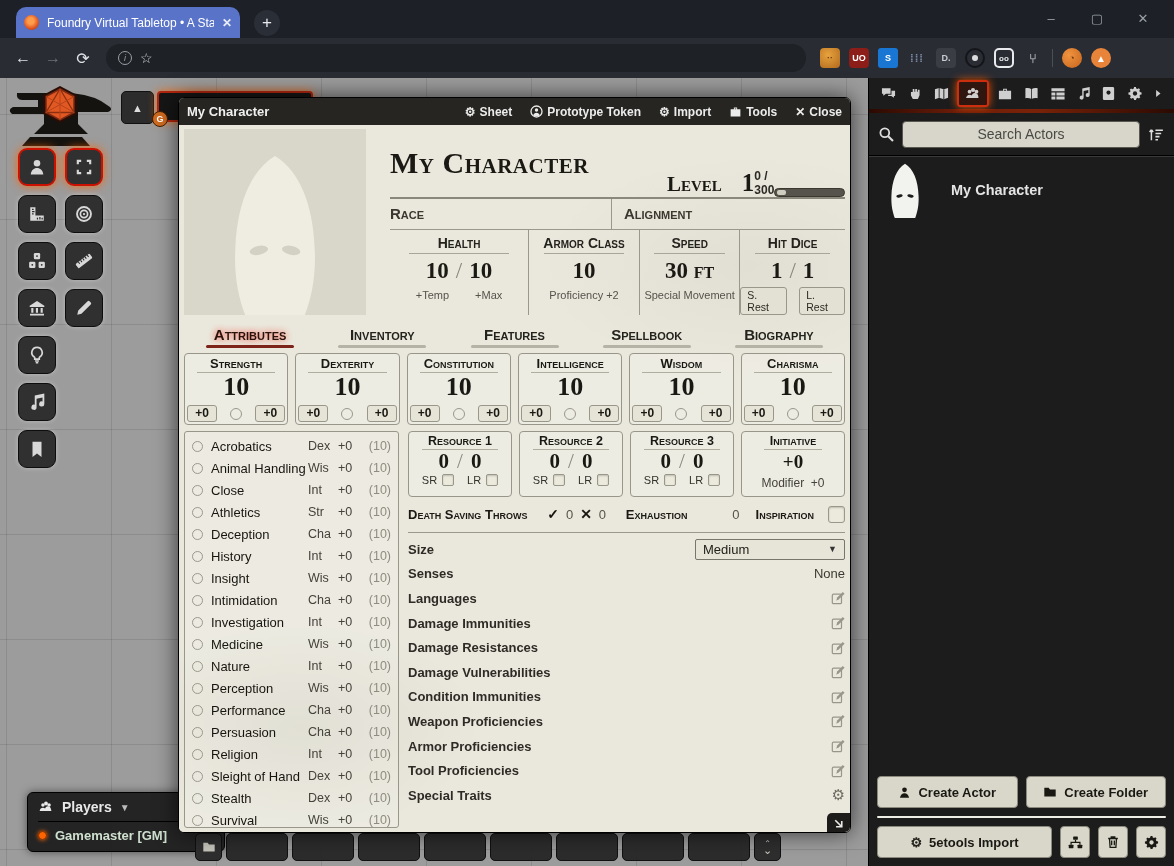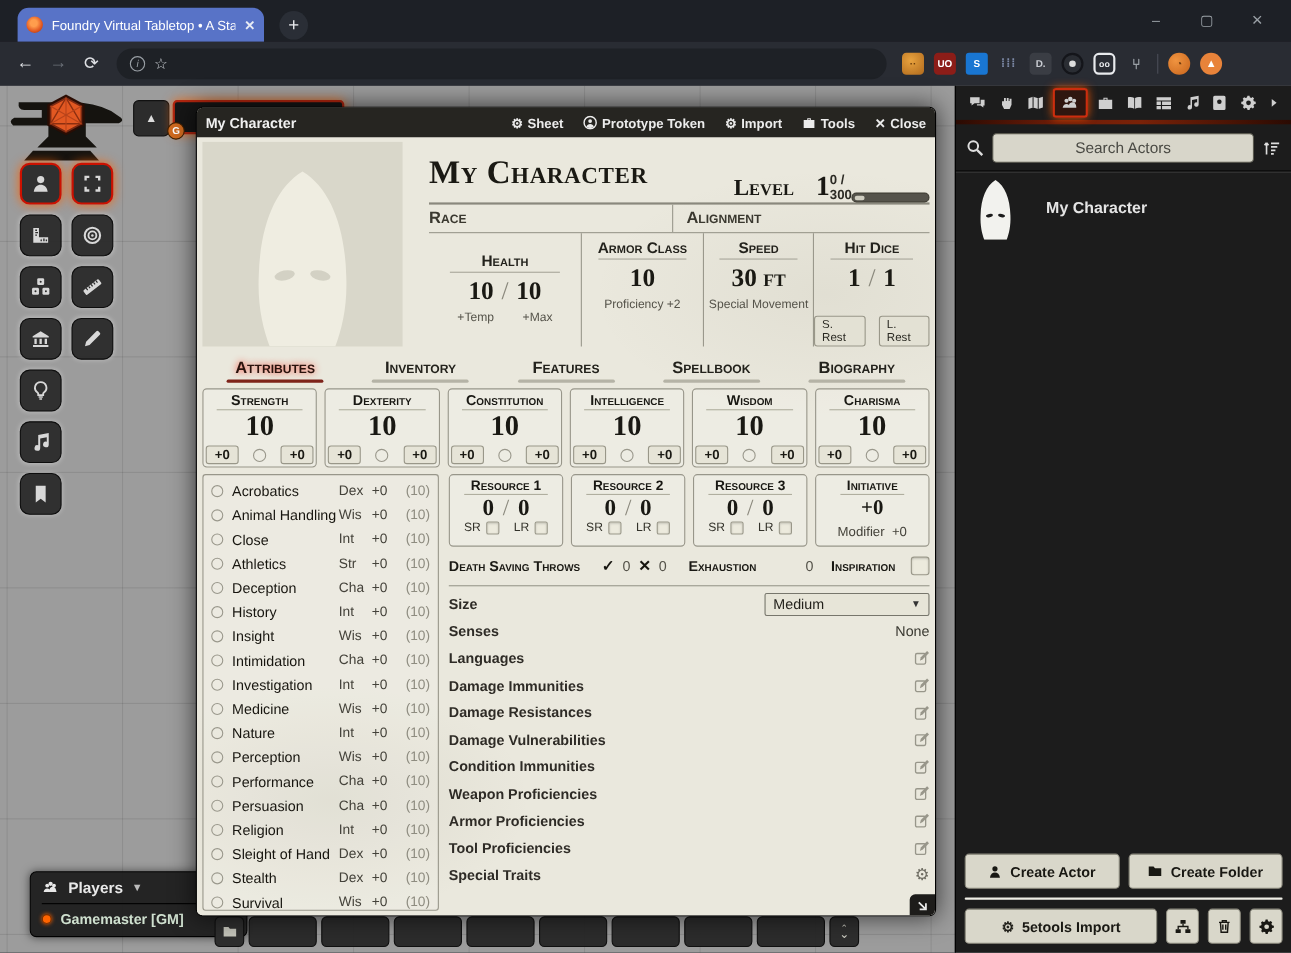--- a/index.html
+++ b/index.html
@@ -430,21 +430,21 @@
             <div class="xpbar">
                 <div class="xpfill"></div>
               </div>
           </div>
         </div>
         <div class="rbarow">
           <div class="rbacell sc">Race</div>
           <div class="rbacell sc">Alignment</div>
         </div>
         <div class="statsrow">
-          <div class="stat" style="flex:1.32;margin-top:12px;">
+          <div class="stat" style="flex:1.32;">
             <div class="stat-label sc">Health</div>
             <div class="stat-hr"></div>
             <div class="stat-val serif">
                 <span>10</span>
                 <span class="slash">/</span>
                 <span>10</span>
               </div>
             <div class="stat-sub">
                 <span>+Temp</span>
                 <span>+Max</span>
@@ -471,21 +471,21 @@
               </div>
           </div>
           <div class="stat" style="flex:1.0;">
             <div class="stat-label sc">Hit Dice</div>
             <div class="stat-hr"></div>
             <div class="stat-val serif">
                 <span>1</span>
                 <span class="slash">/</span>
                 <span>1</span>
               </div>
-            <div class="stat-sub" style="gap:12px; margin-top:21px;">
+            <div class="stat-sub" style="gap:12px; margin-top:3px;">
               <span class="restbtn">S. Rest</span>
               <span class="restbtn">L. Rest</span>
             </div>
           </div>
         </div>
       </div>
     </div>
 
     <div class="tabnav">
       <div class="stab active">

